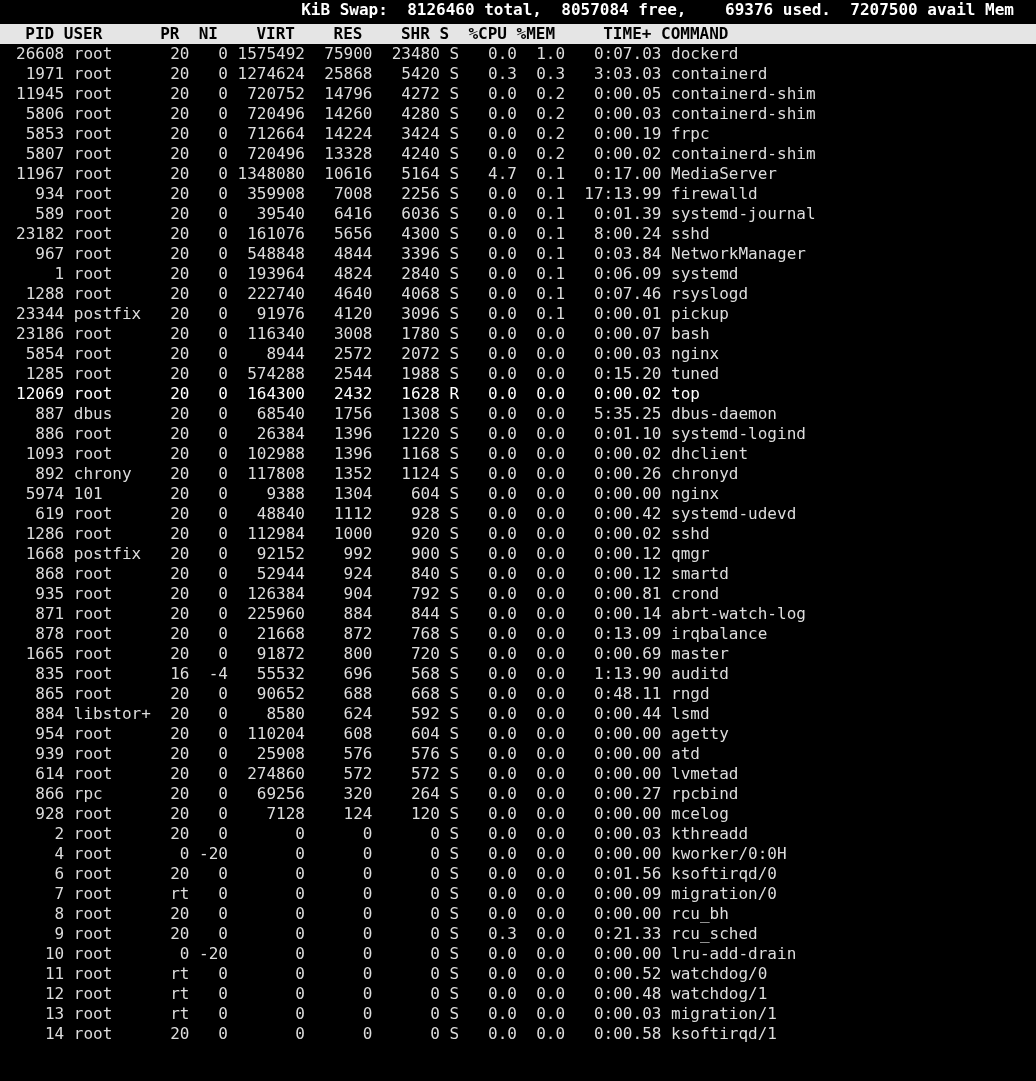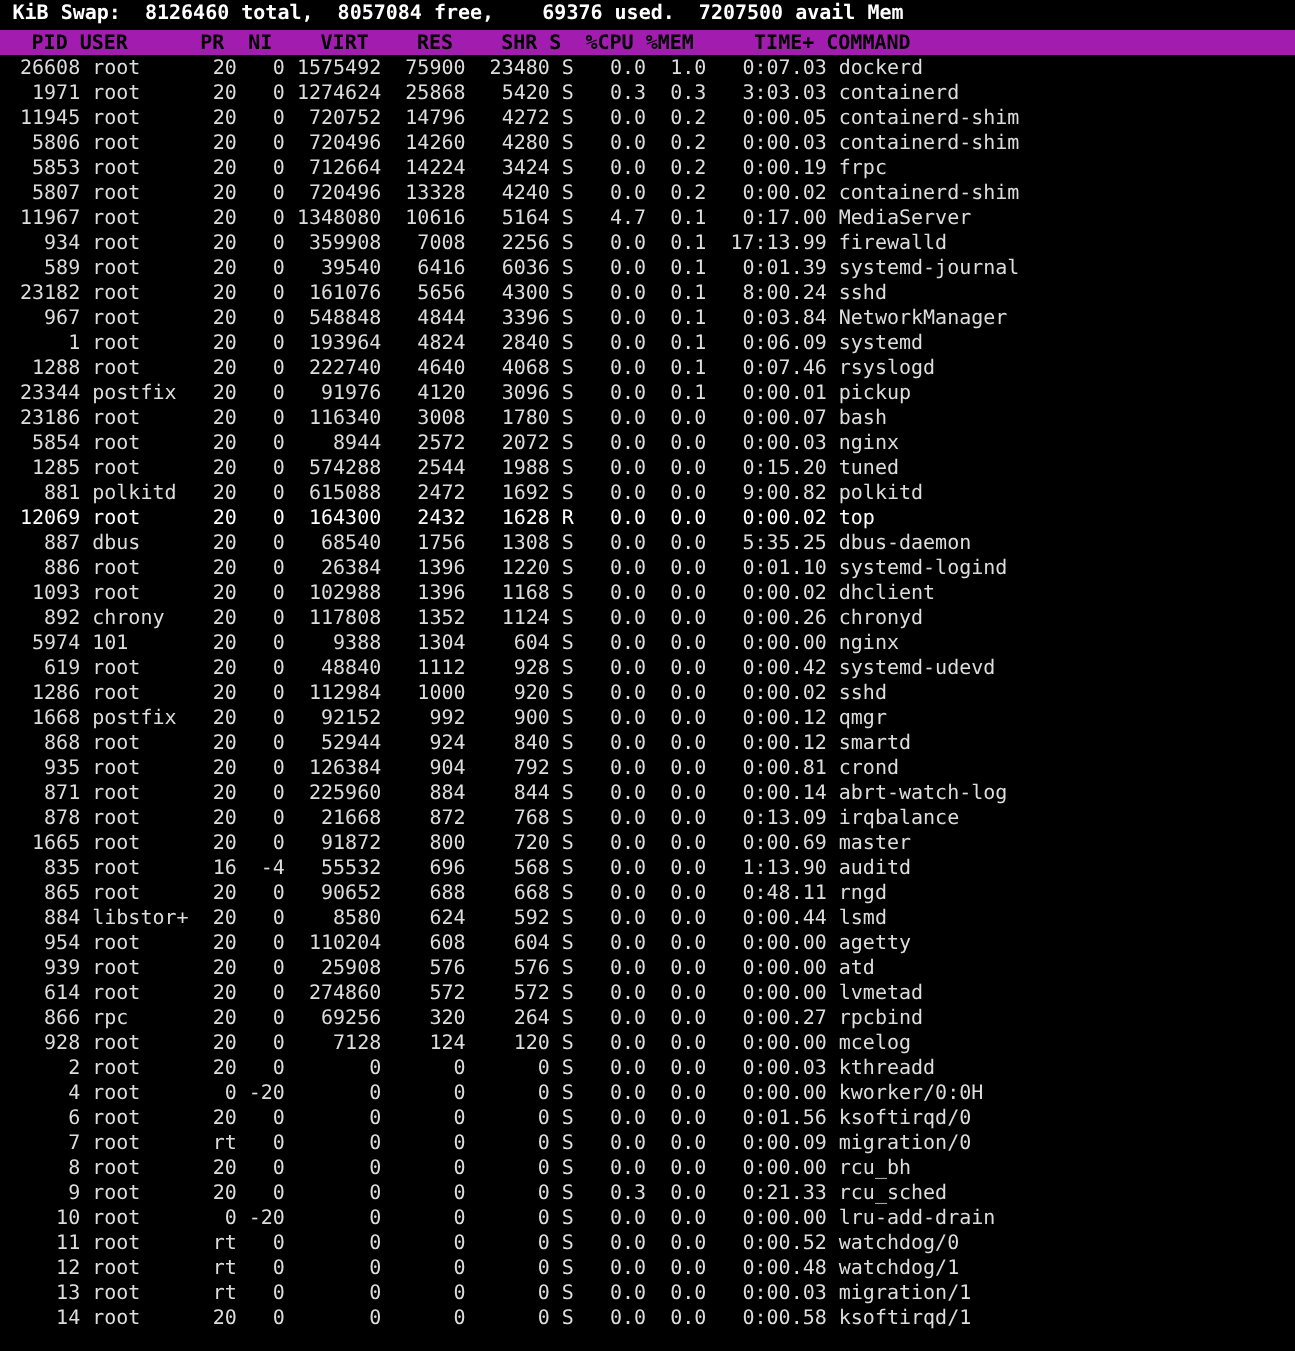--- a/index.html
+++ b/index.html
@@ -5,27 +5,28 @@
   html,body{
     margin:0;padding:0;
     background:#000;
     color:#ddd;
     font-family:"DejaVu Sans Mono","Menlo","Consolas",monospace;
     font-size:16px;
     line-height:20px;
     width:1036px;
   }
   .partial-line{
-    padding:0 10px;
+    padding:0 22px;
     white-space:pre;
     font-weight:bold;
     color:#fff;
+    text-align:right;
   }
   .header-row{
-    background:#a21caf;
+    background:#e5e5e5;
     color:#000;
     font-weight:bold;
     white-space:pre;
     padding:0 6px;
   }
   .proc-row{
     white-space:pre;
     padding:0 16px;
   }
   .proc-row.bold{
@@ -50,21 +51,20 @@
     <div class="proc-row">  934 root      20   0  359908   7008   2256 S   0.0  0.1  17:13.99 firewalld</div>
     <div class="proc-row">  589 root      20   0   39540   6416   6036 S   0.0  0.1   0:01.39 systemd-journal</div>
     <div class="proc-row">23182 root      20   0  161076   5656   4300 S   0.0  0.1   8:00.24 sshd</div>
     <div class="proc-row">  967 root      20   0  548848   4844   3396 S   0.0  0.1   0:03.84 NetworkManager</div>
     <div class="proc-row">    1 root      20   0  193964   4824   2840 S   0.0  0.1   0:06.09 systemd</div>
     <div class="proc-row"> 1288 root      20   0  222740   4640   4068 S   0.0  0.1   0:07.46 rsyslogd</div>
     <div class="proc-row">23344 postfix   20   0   91976   4120   3096 S   0.0  0.1   0:00.01 pickup</div>
     <div class="proc-row">23186 root      20   0  116340   3008   1780 S   0.0  0.0   0:00.07 bash</div>
     <div class="proc-row"> 5854 root      20   0    8944   2572   2072 S   0.0  0.0   0:00.03 nginx</div>
     <div class="proc-row"> 1285 root      20   0  574288   2544   1988 S   0.0  0.0   0:15.20 tuned</div>
-    <div class="proc-row">  881 polkitd   20   0  615088   2472   1692 S   0.0  0.0   9:00.82 polkitd</div>
     <div class="proc-row bold">12069 root      20   0  164300   2432   1628 R   0.0  0.0   0:00.02 top</div>
     <div class="proc-row">  887 dbus      20   0   68540   1756   1308 S   0.0  0.0   5:35.25 dbus-daemon</div>
     <div class="proc-row">  886 root      20   0   26384   1396   1220 S   0.0  0.0   0:01.10 systemd-logind</div>
     <div class="proc-row"> 1093 root      20   0  102988   1396   1168 S   0.0  0.0   0:00.02 dhclient</div>
     <div class="proc-row">  892 chrony    20   0  117808   1352   1124 S   0.0  0.0   0:00.26 chronyd</div>
     <div class="proc-row"> 5974 101       20   0    9388   1304    604 S   0.0  0.0   0:00.00 nginx</div>
     <div class="proc-row">  619 root      20   0   48840   1112    928 S   0.0  0.0   0:00.42 systemd-udevd</div>
     <div class="proc-row"> 1286 root      20   0  112984   1000    920 S   0.0  0.0   0:00.02 sshd</div>
     <div class="proc-row"> 1668 postfix   20   0   92152    992    900 S   0.0  0.0   0:00.12 qmgr</div>
     <div class="proc-row">  868 root      20   0   52944    924    840 S   0.0  0.0   0:00.12 smartd</div>

